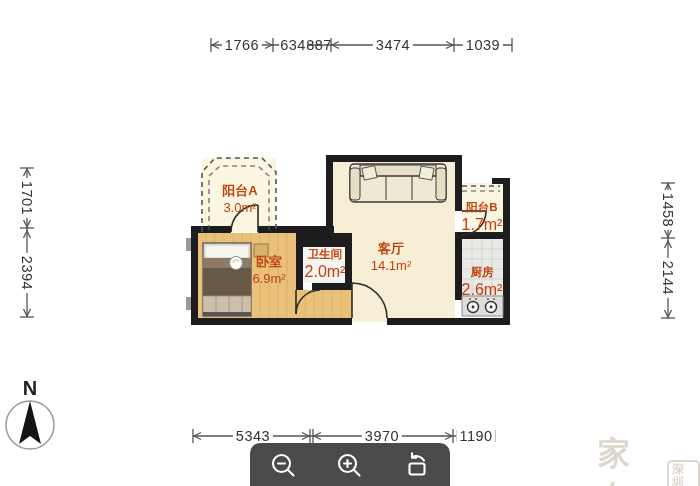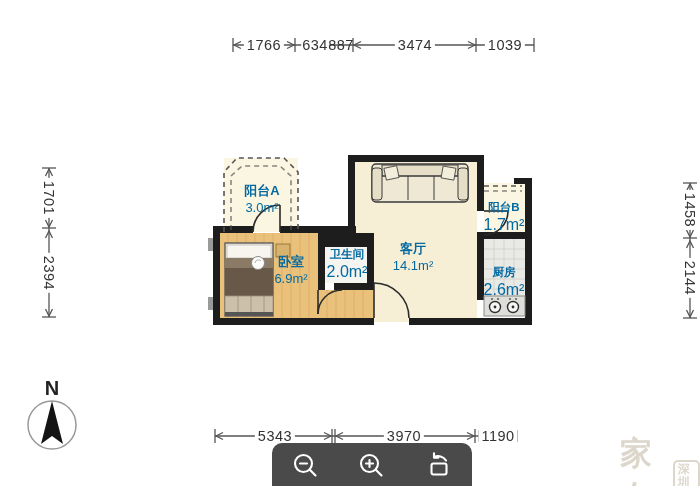--- a/index.html
+++ b/index.html
@@ -1,33 +1,33 @@
 <!DOCTYPE html>
 <html><head>
 <meta charset="utf-8">
 <style>
   html,body{margin:0;padding:0;}
   body{
     width:700px;height:486px;position:relative;overflow:hidden;
     background:#ffffff;
     font-family:"Liberation Sans","DejaVu Sans",sans-serif;
   }
-  #stage{position:absolute;inset:0;margin-left:22px;}
+  #stage{position:absolute;inset:0;}
   svg.plan{position:absolute;left:0;top:0;}
   
   .dim{
     position:absolute;transform:translate(-50%,-50%);
     font-size:14.5px;color:#333;background:#fff;padding:0 3px;
     white-space:nowrap;z-index:3;letter-spacing:.5px;
   }
   .dim.vert{transform:translate(-50%,-50%) rotate(90deg);}
   
   .room-label{
     position:absolute;transform:translate(-50%,-50%);
-    text-align:center;color:#0369a1;line-height:1.3;z-index:2;
+    text-align:center;color:#c2410c;line-height:1.3;z-index:2;
     white-space:nowrap;
   }
   .room-label .rname{font-size:13px;font-weight:600;display:block;}
   .room-label .rarea{font-size:13px;display:block;}
   .room-label.small .rname{font-size:11.5px;}
   .room-label.small .rarea{font-size:16px;}
   
   .watermark-center{
     position:absolute;left:252px;top:218px;z-index:5;
     font-size:62px;letter-spacing:3px;pointer-events:none;

